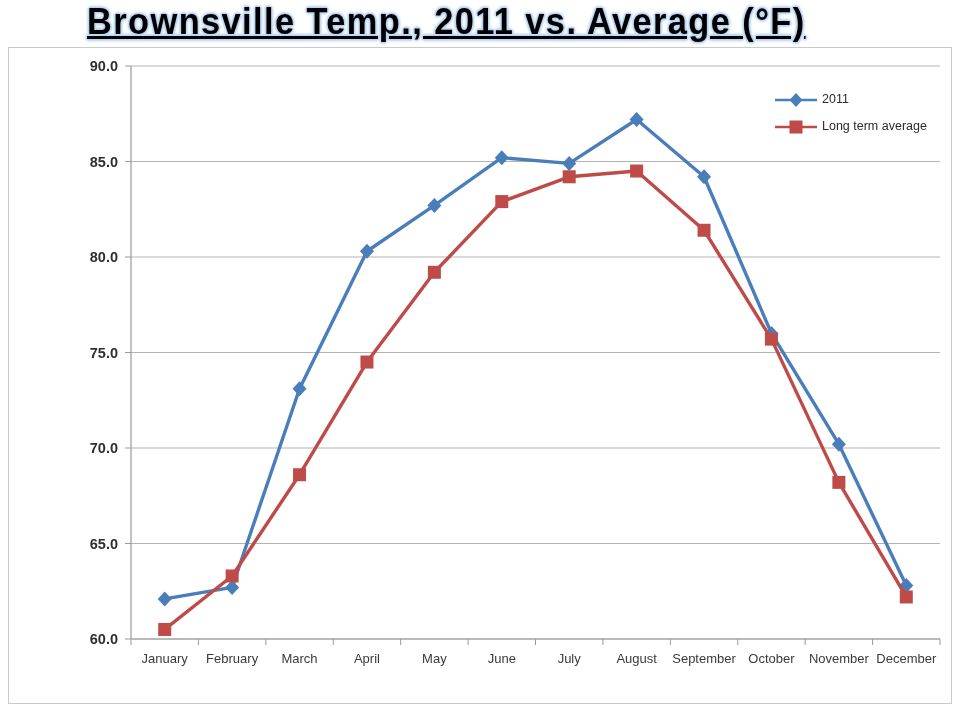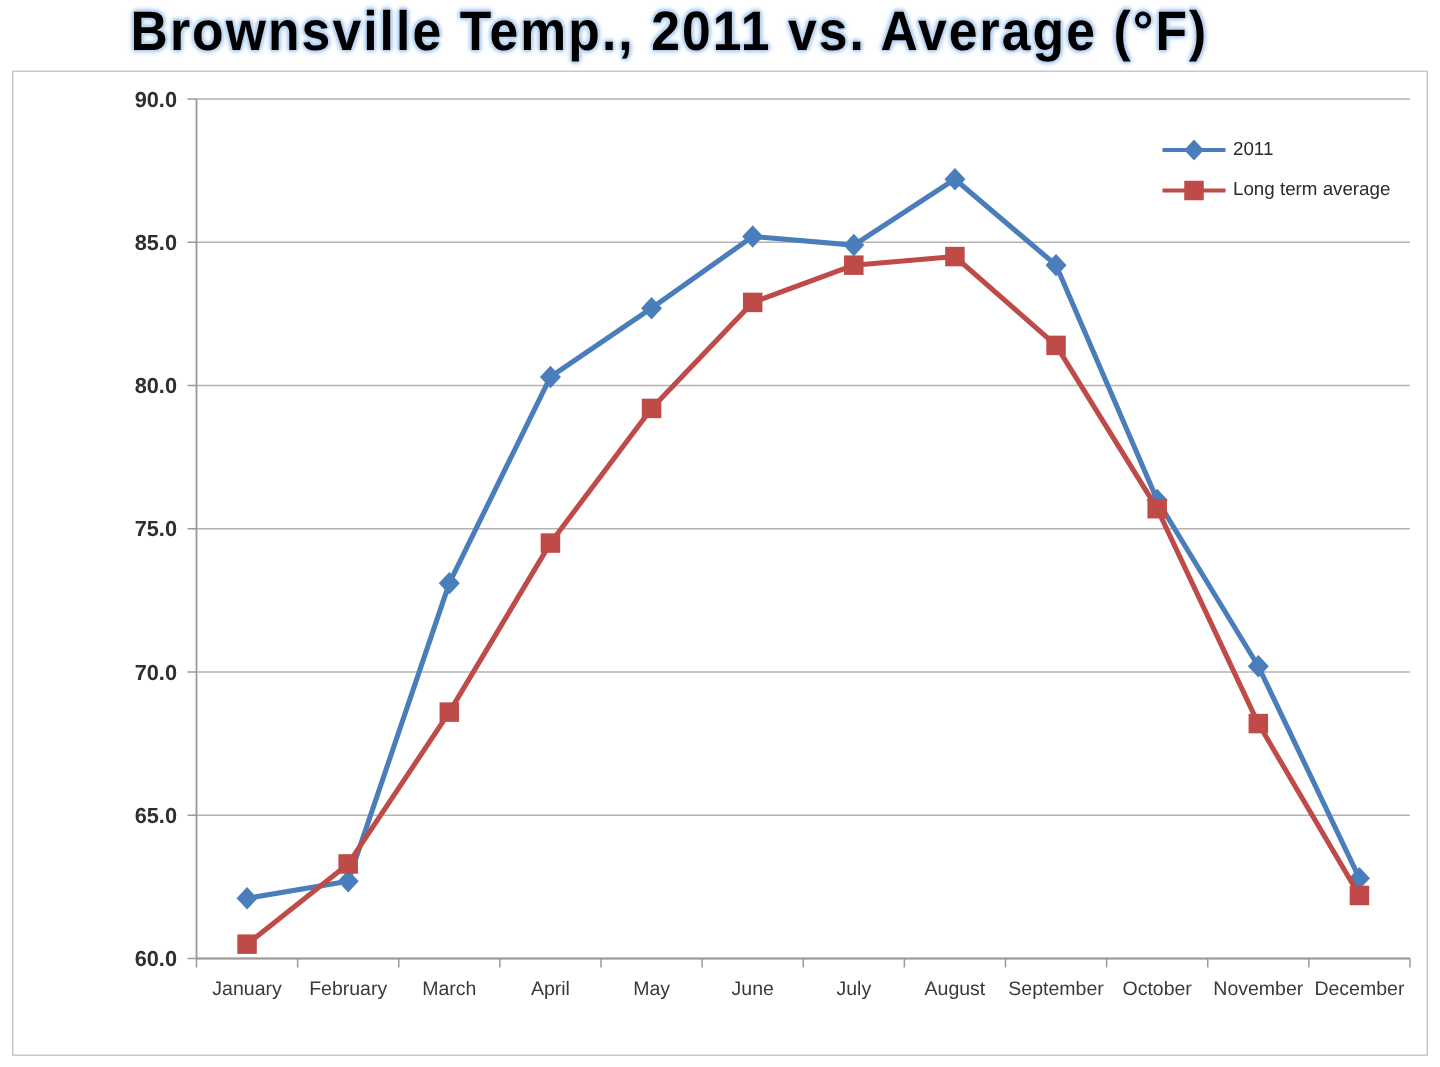--- a/index.html
+++ b/index.html
@@ -6,22 +6,23 @@
   body{
     width:960px;height:711px;
     background:#ffffff;
     font-family:"Liberation Sans", sans-serif;
     overflow:hidden;
     position:relative;
   }
   
   #title-bar{
     position:absolute;left:0;top:0;width:892px;height:44px;
-    display:flex;justify-content:center;
+    display:flex;align-items:center;justify-content:center;
     background:transparent;
+    text-decoration:underline;
   }
   #chart-title{
     font-family:"Liberation Sans", sans-serif;
     font-weight:bold;
     font-size:37px;
     letter-spacing:1.5px;
     color:#000000;
     white-space:nowrap;
     transform:scaleX(0.93);
     text-shadow:

